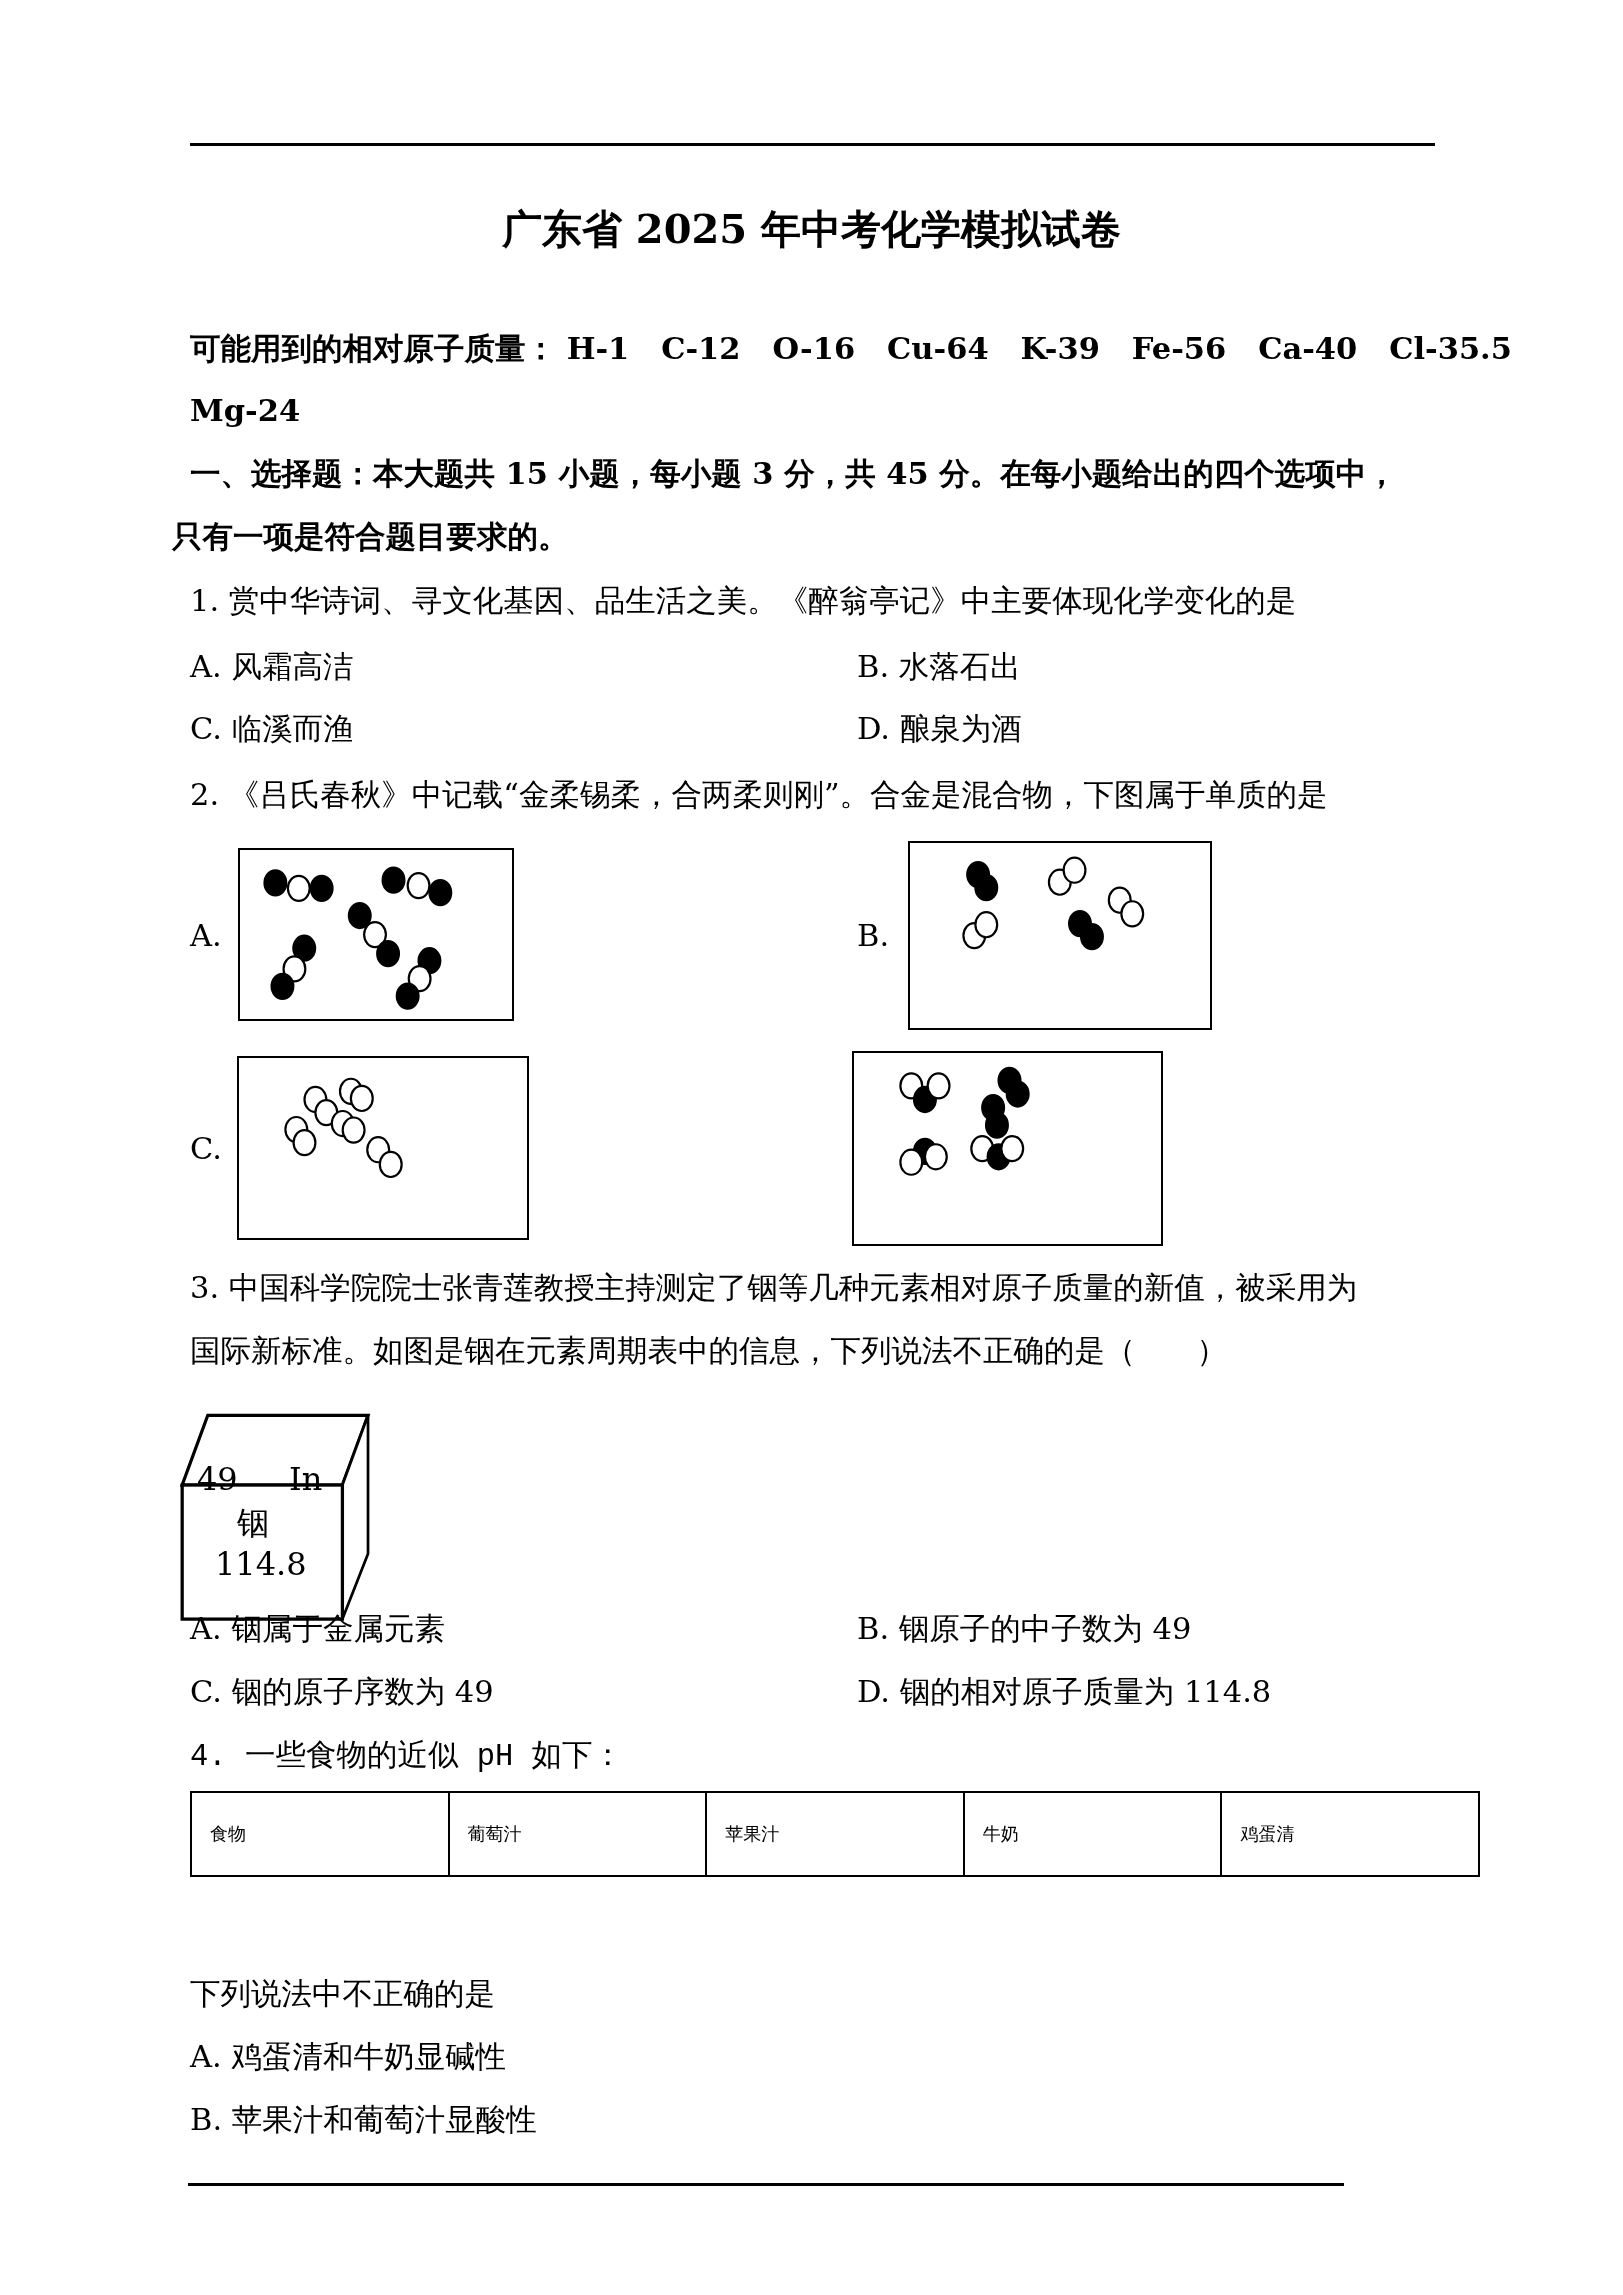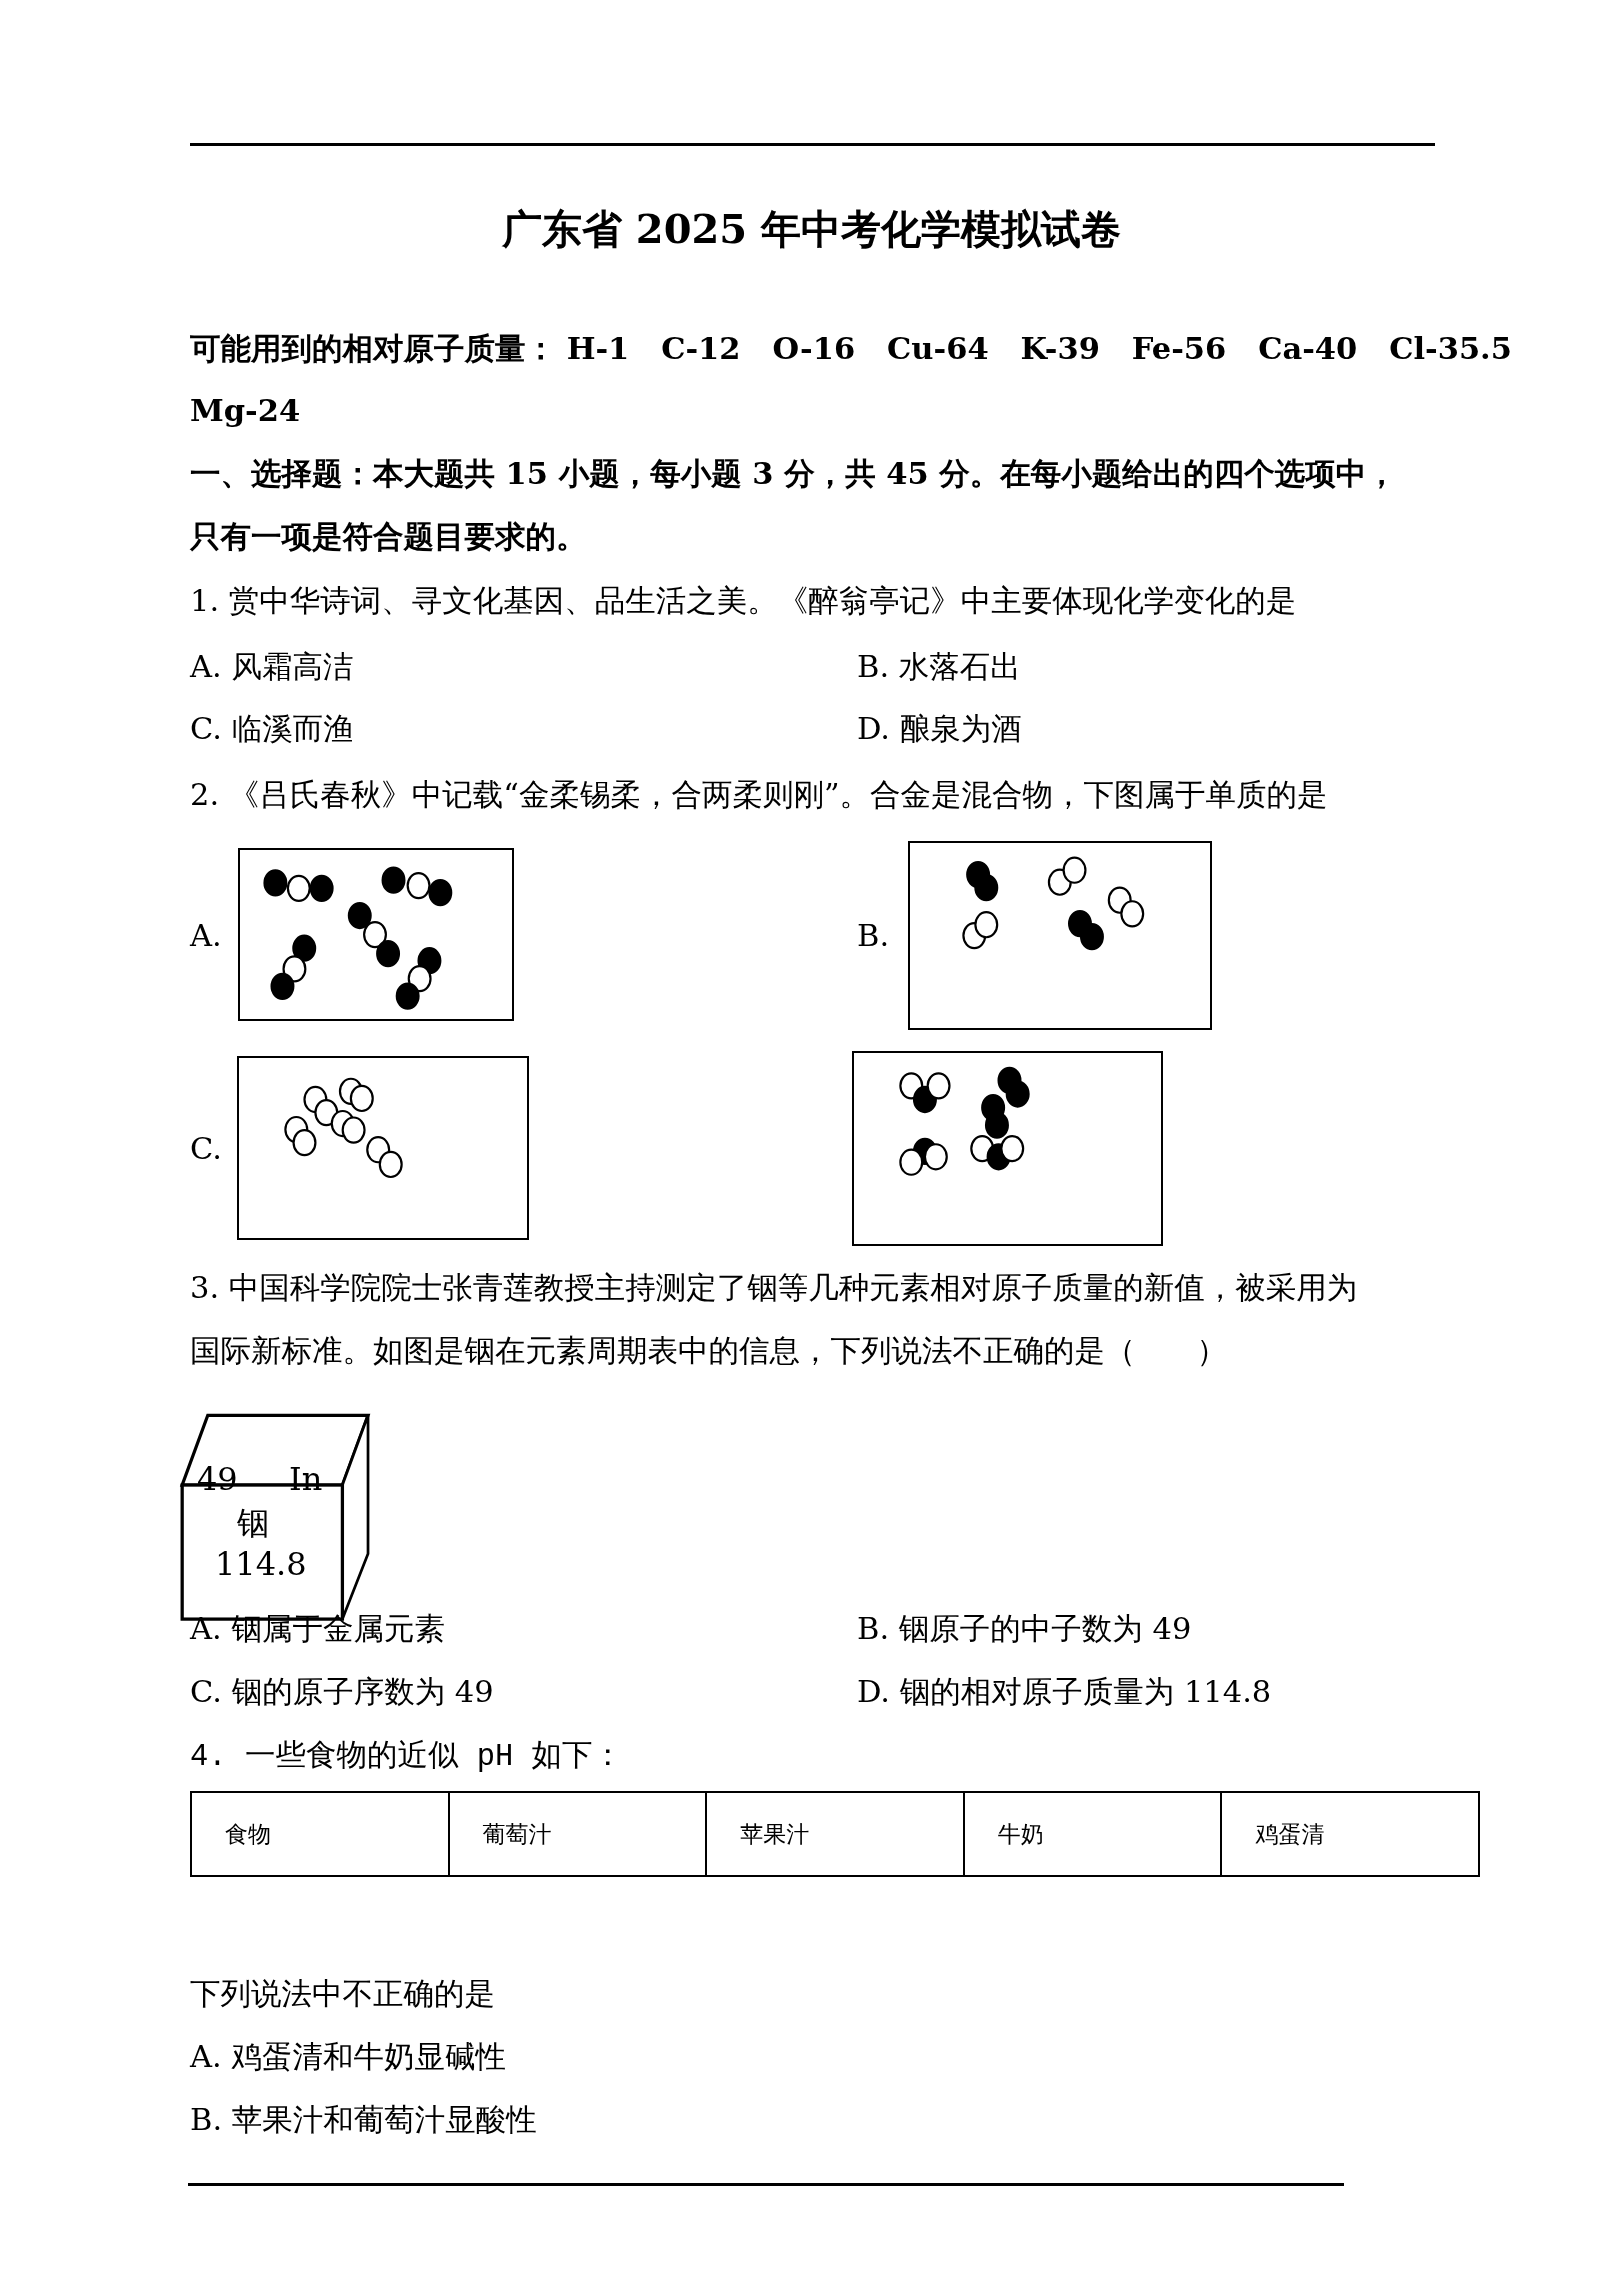--- a/index.html
+++ b/index.html
@@ -6,21 +6,21 @@
   body { width: 1623px; height: 2295px; position: relative; overflow: hidden;
          font-family: "DejaVu Serif", "Liberation Serif", serif; color: #000; }
   .abs { position: absolute; }
   .rule { position: absolute; background: #000; }
   .title { left: 0; width: 1623px; top: 202px; text-align: center; font-size: 40px; font-weight: bold; }
   .txt { font-size: 30.5px; line-height: 1; white-space: nowrap; }
   .bold { font-weight: bold; }
   .box { position: absolute; border: 2.7px solid #000; box-sizing: border-box; background: #fff; }
   svg { position: absolute; left: 0; top: 0; overflow: visible; }
   table.ph { position: absolute; left: 190px; top: 1791px; width: 1290px; border-collapse: collapse; }
-  table.ph td { border: 2.2px solid #000; height: 82px; font-size: 23px; padding: 0 0 0 33px; vertical-align: middle; width: 20%; }
+  table.ph td { border: 2.2px solid #000; height: 82px; font-size: 18px; padding: 0 0 0 18px; vertical-align: middle; width: 20%; }
 </style>
 </head>
 <body>
 
 <div class="rule" style="left:190px; top:143px; width:1245px; height:3.3px;"></div>
 
 <div class="abs title">广东省 2025 年中考化学模拟试卷</div>
 
 <div class="abs txt bold" style="left:190px; top:333px;">
   <span>可能用到的相对原子质量：</span>
@@ -29,21 +29,21 @@
   <span>O-16</span>&nbsp;&nbsp;
   <span>Cu-64</span>&nbsp;&nbsp;
   <span>K-39</span>&nbsp;&nbsp;
   <span>Fe-56</span>&nbsp;&nbsp;
   <span>Ca-40</span>&nbsp;&nbsp;
   <span>Cl-35.5</span>
 </div>
 <div class="abs txt bold" style="left:190px; top:395px;">Mg-24</div>
 
 <div class="abs txt bold" style="left:190px; top:458px;">一、选择题：本大题共 15 小题，每小题 3 分，共 45 分。在每小题给出的四个选项中，</div>
-<div class="abs txt bold" style="left:190px; top:521px;">只有一项是符合题目要求的。</div>
+<div class="abs txt bold" style="left:172px; top:521px;">只有一项是符合题目要求的。</div>
 
 <div class="abs txt" style="left:190px; top:586px;">1. 赏中华诗词、寻文化基因、品生活之美。《醉翁亭记》中主要体现化学变化的是</div>
 <div class="abs txt" style="left:190px; top:652px;">A. 风霜高洁</div>
 <div class="abs txt" style="left:857px; top:652px;">B. 水落石出</div>
 <div class="abs txt" style="left:190px; top:714px;">C. 临溪而渔</div>
 <div class="abs txt" style="left:857px; top:714px;text-align:center;">D. 酿泉为酒</div>
 
 <div class="abs txt" style="left:190px; top:780px;">2. 《吕氏春秋》中记载“金柔锡柔，合两柔则刚”。合金是混合物，下图属于单质的是</div>
 
 <div class="abs txt" style="left:190px; top:921px;">A.</div>

